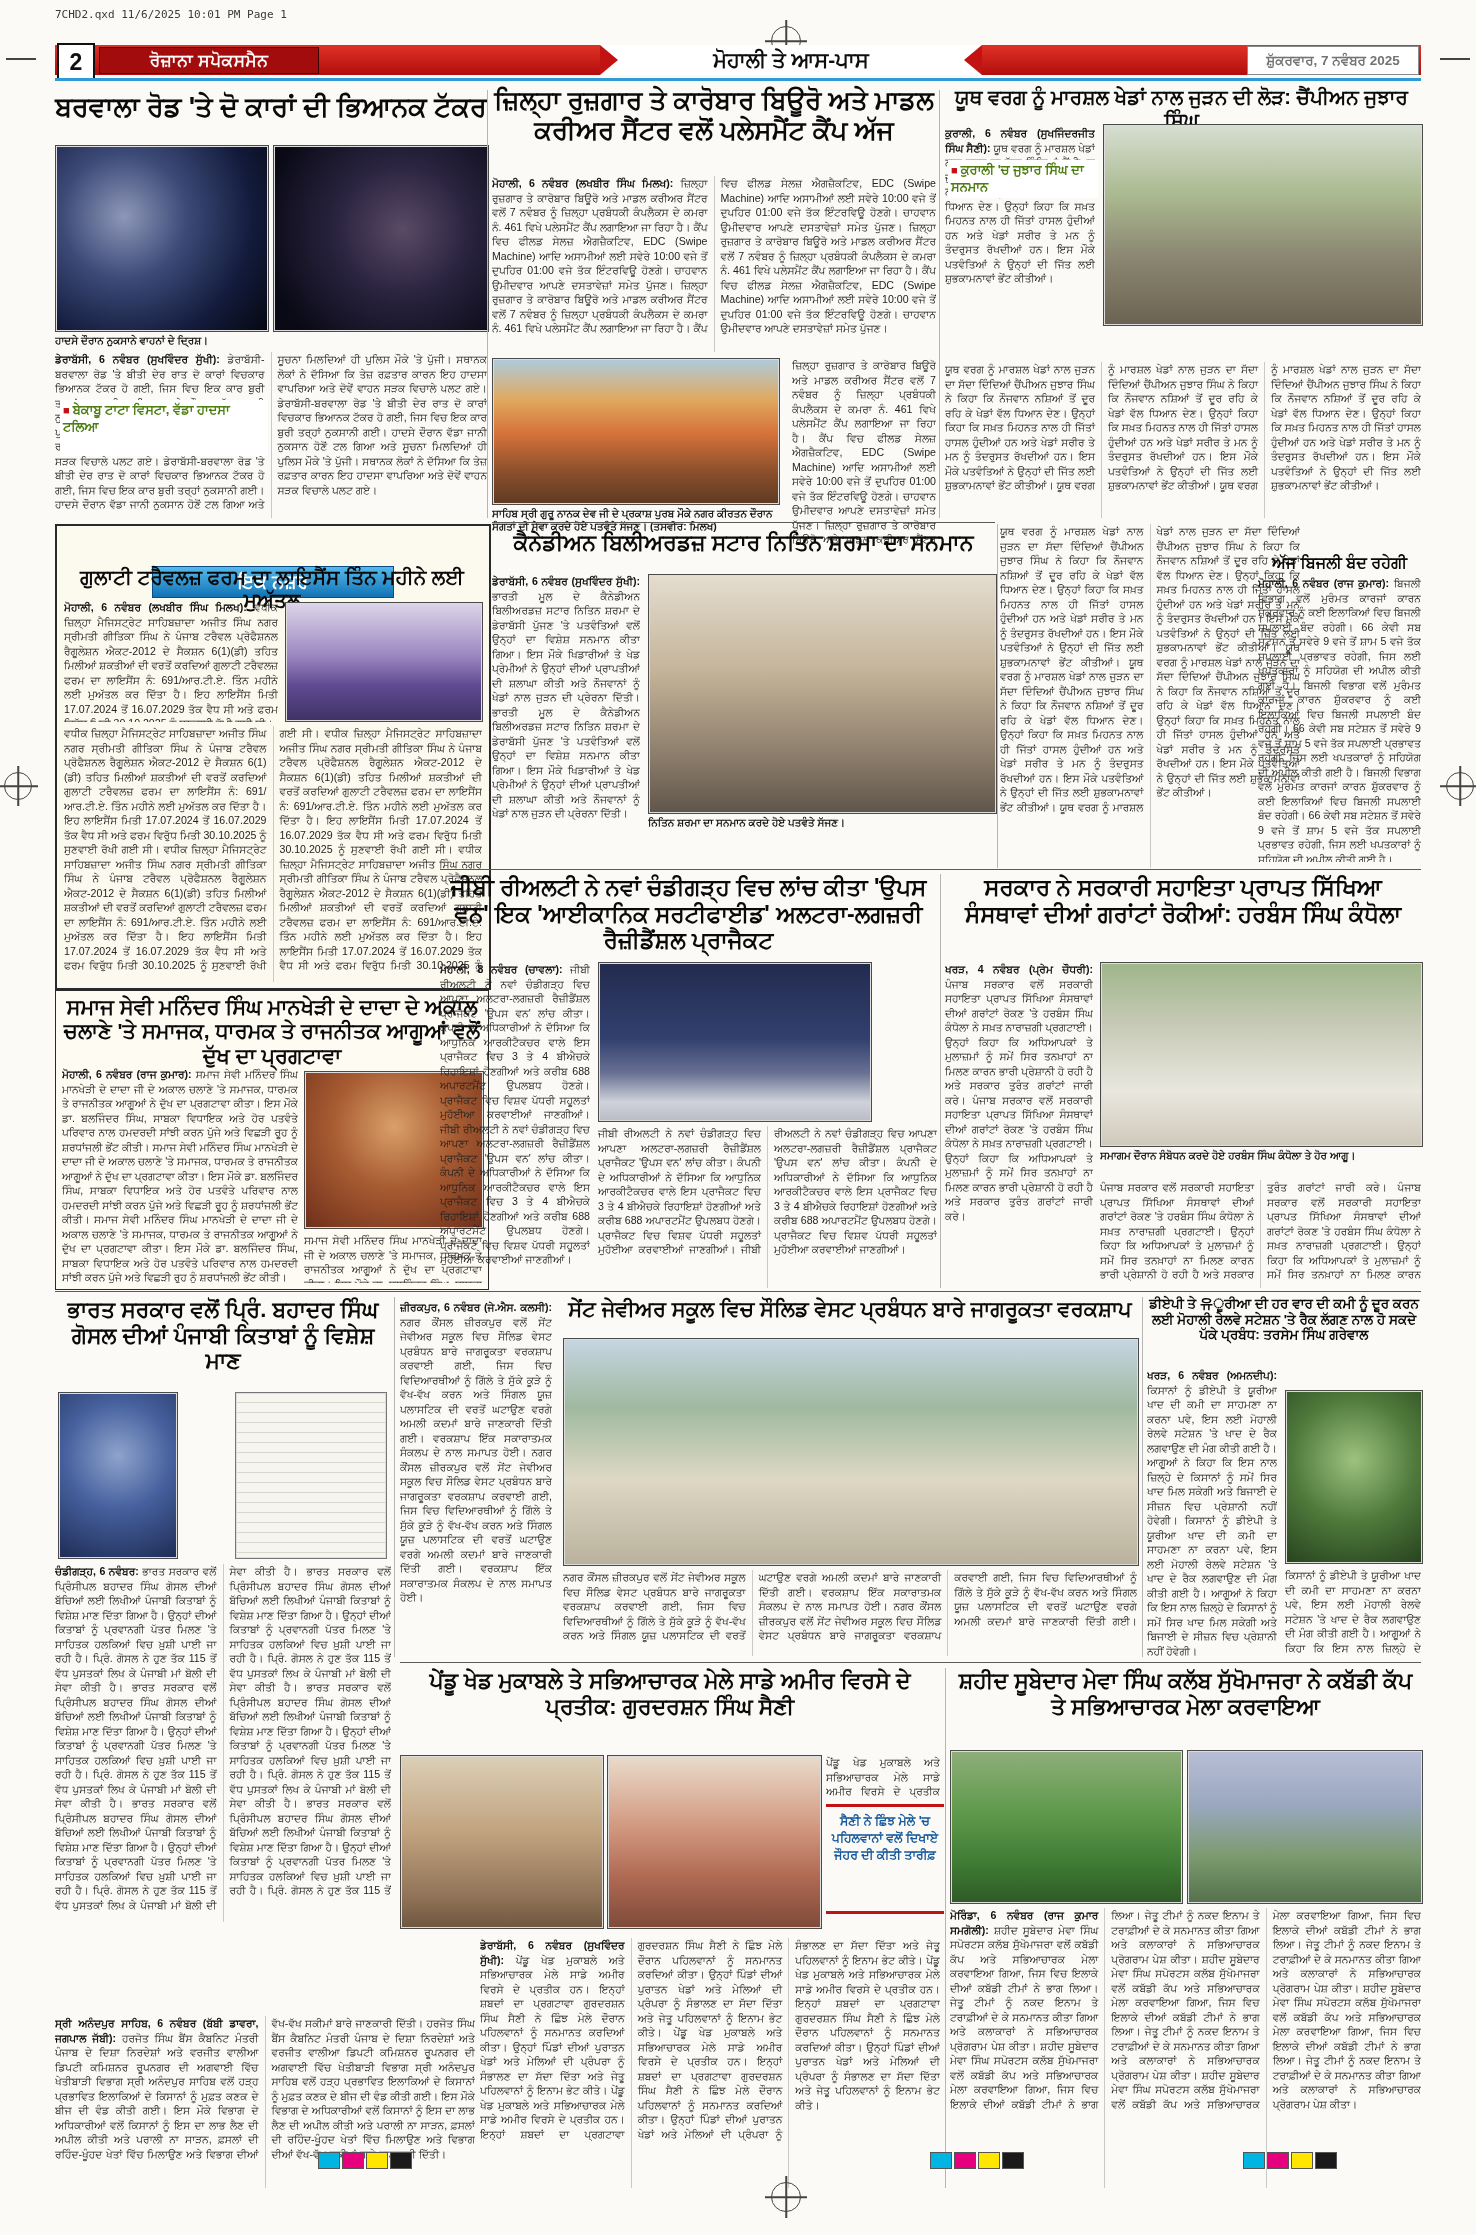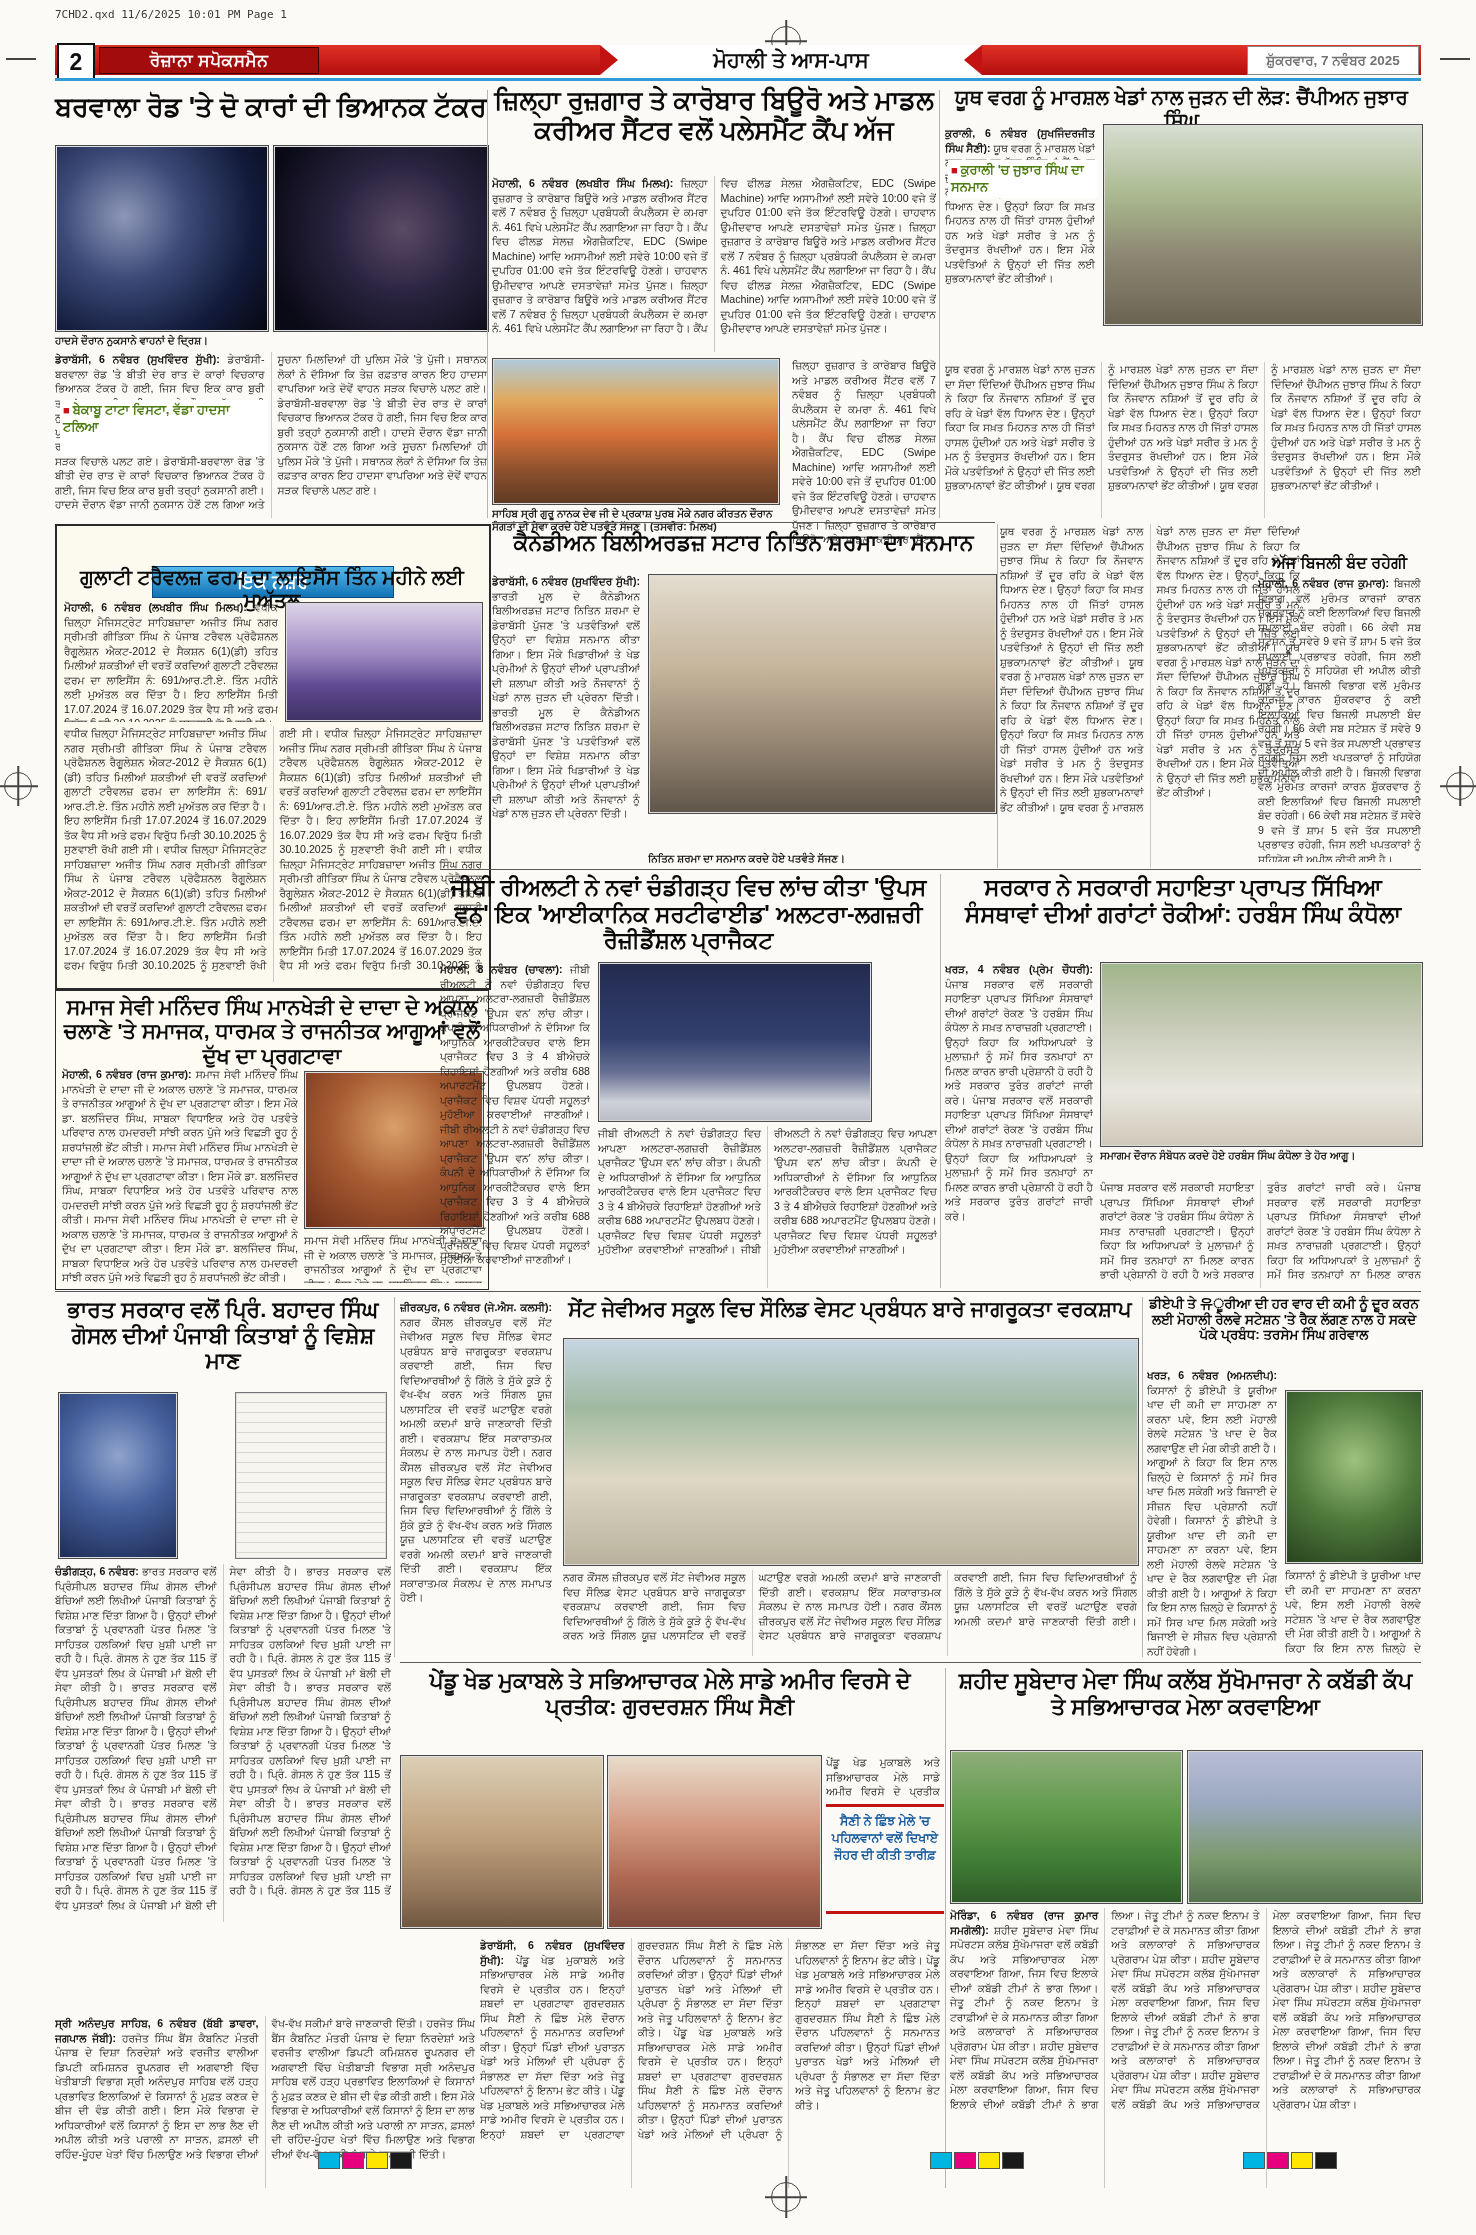--- a/index.html
+++ b/index.html
@@ -149,21 +149,21 @@
       <span>ਸਮਾਜ ਸੇਵੀ ਮਨਿੰਦਰ ਸਿੰਘ ਮਾਨਖੇੜੀ ਦੇ ਦਾਦਾ ਜੀ ਦੇ ਅਕਾਲ ਚਲਾਣੇ 'ਤੇ ਸਮਾਜਕ, ਧਾਰਮਕ ਤੇ ਰਾਜਨੀਤਕ ਆਗੂਆਂ ਨੇ ਦੁੱਖ ਦਾ ਪ੍ਰਗਟਾਵਾ ਕੀਤਾ। ਇਸ ਮੌਕੇ ਡਾ. ਬਲਜਿੰਦਰ ਸਿੰਘ, ਸਾਬਕਾ ਵਿਧਾਇਕ ਅਤੇ ਹੋਰ ਪਤਵੰਤੇ ਪਰਿਵਾਰ ਨਾਲ ਹਮਦਰਦੀ ਸਾਂਝੀ ਕਰਨ ਪੁੱਜੇ ਅਤੇ ਵਿਛੜੀ ਰੂਹ ਨੂੰ ਸ਼ਰਧਾਂਜਲੀ ਭੇਂਟ ਕੀਤੀ।</span>
     </div>
   </div>
 
   <div class="abs hl" style="left:492px;top:530px;width:503px;font-size:22px;">ਕੈਨੇਡੀਅਨ ਬਿਲੀਅਰਡਜ਼ ਸਟਾਰ ਨਿਤਿਨ ਸ਼ਰਮਾ ਦਾ ਸਨਮਾਨ</div>
   <div class="abs body-txt" style="left:492px;top:574px;width:148px;height:282px;">
     <b class="dl">ਡੇਰਾਬੱਸੀ, 6 ਨਵੰਬਰ (ਸੁਖਵਿੰਦਰ ਸੁੱਖੀ):</b>
     <span>ਭਾਰਤੀ ਮੂਲ ਦੇ ਕੈਨੇਡੀਅਨ ਬਿਲੀਅਰਡਜ਼ ਸਟਾਰ ਨਿਤਿਨ ਸ਼ਰਮਾ ਦੇ ਡੇਰਾਬੱਸੀ ਪੁੱਜਣ 'ਤੇ ਪਤਵੰਤਿਆਂ ਵਲੋਂ ਉਨ੍ਹਾਂ ਦਾ ਵਿਸ਼ੇਸ਼ ਸਨਮਾਨ ਕੀਤਾ ਗਿਆ। ਇਸ ਮੌਕੇ ਖਿਡਾਰੀਆਂ ਤੇ ਖੇਡ ਪ੍ਰੇਮੀਆਂ ਨੇ ਉਨ੍ਹਾਂ ਦੀਆਂ ਪ੍ਰਾਪਤੀਆਂ ਦੀ ਸ਼ਲਾਘਾ ਕੀਤੀ ਅਤੇ ਨੌਜਵਾਨਾਂ ਨੂੰ ਖੇਡਾਂ ਨਾਲ ਜੁੜਨ ਦੀ ਪ੍ਰੇਰਨਾ ਦਿੱਤੀ। ਭਾਰਤੀ ਮੂਲ ਦੇ ਕੈਨੇਡੀਅਨ ਬਿਲੀਅਰਡਜ਼ ਸਟਾਰ ਨਿਤਿਨ ਸ਼ਰਮਾ ਦੇ ਡੇਰਾਬੱਸੀ ਪੁੱਜਣ 'ਤੇ ਪਤਵੰਤਿਆਂ ਵਲੋਂ ਉਨ੍ਹਾਂ ਦਾ ਵਿਸ਼ੇਸ਼ ਸਨਮਾਨ ਕੀਤਾ ਗਿਆ। ਇਸ ਮੌਕੇ ਖਿਡਾਰੀਆਂ ਤੇ ਖੇਡ ਪ੍ਰੇਮੀਆਂ ਨੇ ਉਨ੍ਹਾਂ ਦੀਆਂ ਪ੍ਰਾਪਤੀਆਂ ਦੀ ਸ਼ਲਾਘਾ ਕੀਤੀ ਅਤੇ ਨੌਜਵਾਨਾਂ ਨੂੰ ਖੇਡਾਂ ਨਾਲ ਜੁੜਨ ਦੀ ਪ੍ਰੇਰਨਾ ਦਿੱਤੀ।</span>
   </div>
   <div class="abs ph ph-bill" style="left:648px;top:574px;width:347px;height:238px;"></div>
-  <div class="abs cap" style="left:648px;top:816px;width:347px;height:42px;margin-top:36px;">ਨਿਤਿਨ ਸ਼ਰਮਾ ਦਾ ਸਨਮਾਨ ਕਰਦੇ ਹੋਏ ਪਤਵੰਤੇ ਸੱਜਣ।</div>
+  <div class="abs cap" style="left:648px;top:816px;width:347px;height:42px;">ਨਿਤਿਨ ਸ਼ਰਮਾ ਦਾ ਸਨਮਾਨ ਕਰਦੇ ਹੋਏ ਪਤਵੰਤੇ ਸੱਜਣ।</div>
 
   <div class="abs body-txt cols-2" style="left:1000px;top:524px;width:300px;height:344px;">
     <span>ਯੂਥ ਵਰਗ ਨੂੰ ਮਾਰਸ਼ਲ ਖੇਡਾਂ ਨਾਲ ਜੁੜਨ ਦਾ ਸੱਦਾ ਦਿੰਦਿਆਂ ਚੈਂਪੀਅਨ ਜੁਝਾਰ ਸਿੰਘ ਨੇ ਕਿਹਾ ਕਿ ਨੌਜਵਾਨ ਨਸ਼ਿਆਂ ਤੋਂ ਦੂਰ ਰਹਿ ਕੇ ਖੇਡਾਂ ਵੱਲ ਧਿਆਨ ਦੇਣ। ਉਨ੍ਹਾਂ ਕਿਹਾ ਕਿ ਸਖ਼ਤ ਮਿਹਨਤ ਨਾਲ ਹੀ ਜਿੱਤਾਂ ਹਾਸਲ ਹੁੰਦੀਆਂ ਹਨ ਅਤੇ ਖੇਡਾਂ ਸਰੀਰ ਤੇ ਮਨ ਨੂੰ ਤੰਦਰੁਸਤ ਰੱਖਦੀਆਂ ਹਨ। ਇਸ ਮੌਕੇ ਪਤਵੰਤਿਆਂ ਨੇ ਉਨ੍ਹਾਂ ਦੀ ਜਿੱਤ ਲਈ ਸ਼ੁਭਕਾਮਨਾਵਾਂ ਭੇਂਟ ਕੀਤੀਆਂ। ਯੂਥ ਵਰਗ ਨੂੰ ਮਾਰਸ਼ਲ ਖੇਡਾਂ ਨਾਲ ਜੁੜਨ ਦਾ ਸੱਦਾ ਦਿੰਦਿਆਂ ਚੈਂਪੀਅਨ ਜੁਝਾਰ ਸਿੰਘ ਨੇ ਕਿਹਾ ਕਿ ਨੌਜਵਾਨ ਨਸ਼ਿਆਂ ਤੋਂ ਦੂਰ ਰਹਿ ਕੇ ਖੇਡਾਂ ਵੱਲ ਧਿਆਨ ਦੇਣ। ਉਨ੍ਹਾਂ ਕਿਹਾ ਕਿ ਸਖ਼ਤ ਮਿਹਨਤ ਨਾਲ ਹੀ ਜਿੱਤਾਂ ਹਾਸਲ ਹੁੰਦੀਆਂ ਹਨ ਅਤੇ ਖੇਡਾਂ ਸਰੀਰ ਤੇ ਮਨ ਨੂੰ ਤੰਦਰੁਸਤ ਰੱਖਦੀਆਂ ਹਨ। ਇਸ ਮੌਕੇ ਪਤਵੰਤਿਆਂ ਨੇ ਉਨ੍ਹਾਂ ਦੀ ਜਿੱਤ ਲਈ ਸ਼ੁਭਕਾਮਨਾਵਾਂ ਭੇਂਟ ਕੀਤੀਆਂ। ਯੂਥ ਵਰਗ ਨੂੰ ਮਾਰਸ਼ਲ ਖੇਡਾਂ ਨਾਲ ਜੁੜਨ ਦਾ ਸੱਦਾ ਦਿੰਦਿਆਂ ਚੈਂਪੀਅਨ ਜੁਝਾਰ ਸਿੰਘ ਨੇ ਕਿਹਾ ਕਿ ਨੌਜਵਾਨ ਨਸ਼ਿਆਂ ਤੋਂ ਦੂਰ ਰਹਿ ਕੇ ਖੇਡਾਂ ਵੱਲ ਧਿਆਨ ਦੇਣ। ਉਨ੍ਹਾਂ ਕਿਹਾ ਕਿ ਸਖ਼ਤ ਮਿਹਨਤ ਨਾਲ ਹੀ ਜਿੱਤਾਂ ਹਾਸਲ ਹੁੰਦੀਆਂ ਹਨ ਅਤੇ ਖੇਡਾਂ ਸਰੀਰ ਤੇ ਮਨ ਨੂੰ ਤੰਦਰੁਸਤ ਰੱਖਦੀਆਂ ਹਨ। ਇਸ ਮੌਕੇ ਪਤਵੰਤਿਆਂ ਨੇ ਉਨ੍ਹਾਂ ਦੀ ਜਿੱਤ ਲਈ ਸ਼ੁਭਕਾਮਨਾਵਾਂ ਭੇਂਟ ਕੀਤੀਆਂ। ਯੂਥ ਵਰਗ ਨੂੰ ਮਾਰਸ਼ਲ ਖੇਡਾਂ ਨਾਲ ਜੁੜਨ ਦਾ ਸੱਦਾ ਦਿੰਦਿਆਂ ਚੈਂਪੀਅਨ ਜੁਝਾਰ ਸਿੰਘ ਨੇ ਕਿਹਾ ਕਿ ਨੌਜਵਾਨ ਨਸ਼ਿਆਂ ਤੋਂ ਦੂਰ ਰਹਿ ਕੇ ਖੇਡਾਂ ਵੱਲ ਧਿਆਨ ਦੇਣ। ਉਨ੍ਹਾਂ ਕਿਹਾ ਕਿ ਸਖ਼ਤ ਮਿਹਨਤ ਨਾਲ ਹੀ ਜਿੱਤਾਂ ਹਾਸਲ ਹੁੰਦੀਆਂ ਹਨ ਅਤੇ ਖੇਡਾਂ ਸਰੀਰ ਤੇ ਮਨ ਨੂੰ ਤੰਦਰੁਸਤ ਰੱਖਦੀਆਂ ਹਨ। ਇਸ ਮੌਕੇ ਪਤਵੰਤਿਆਂ ਨੇ ਉਨ੍ਹਾਂ ਦੀ ਜਿੱਤ ਲਈ ਸ਼ੁਭਕਾਮਨਾਵਾਂ ਭੇਂਟ ਕੀਤੀਆਂ।</span>
   </div>
   <div class="abs" style="left:1258px;top:524px;width:163px;height:344px;">
     <div class="subhl" style="margin-top:30px;">ਅੱਜ ਬਿਜਲੀ ਬੰਦ ਰਹੇਗੀ</div>
     <div class="body-txt" style="height:286px;margin-top:4px;">
       <b class="dl">ਮੋਹਾਲੀ, 6 ਨਵੰਬਰ (ਰਾਜ ਕੁਮਾਰ):</b>
       <span>ਬਿਜਲੀ ਵਿਭਾਗ ਵਲੋਂ ਮੁਰੰਮਤ ਕਾਰਜਾਂ ਕਾਰਨ ਸ਼ੁੱਕਰਵਾਰ ਨੂੰ ਕਈ ਇਲਾਕਿਆਂ ਵਿਚ ਬਿਜਲੀ ਸਪਲਾਈ ਬੰਦ ਰਹੇਗੀ। 66 ਕੇਵੀ ਸਬ ਸਟੇਸ਼ਨ ਤੋਂ ਸਵੇਰੇ 9 ਵਜੇ ਤੋਂ ਸ਼ਾਮ 5 ਵਜੇ ਤੱਕ ਸਪਲਾਈ ਪ੍ਰਭਾਵਤ ਰਹੇਗੀ, ਜਿਸ ਲਈ ਖਪਤਕਾਰਾਂ ਨੂੰ ਸਹਿਯੋਗ ਦੀ ਅਪੀਲ ਕੀਤੀ ਗਈ ਹੈ। ਬਿਜਲੀ ਵਿਭਾਗ ਵਲੋਂ ਮੁਰੰਮਤ ਕਾਰਜਾਂ ਕਾਰਨ ਸ਼ੁੱਕਰਵਾਰ ਨੂੰ ਕਈ ਇਲਾਕਿਆਂ ਵਿਚ ਬਿਜਲੀ ਸਪਲਾਈ ਬੰਦ ਰਹੇਗੀ। 66 ਕੇਵੀ ਸਬ ਸਟੇਸ਼ਨ ਤੋਂ ਸਵੇਰੇ 9 ਵਜੇ ਤੋਂ ਸ਼ਾਮ 5 ਵਜੇ ਤੱਕ ਸਪਲਾਈ ਪ੍ਰਭਾਵਤ ਰਹੇਗੀ, ਜਿਸ ਲਈ ਖਪਤਕਾਰਾਂ ਨੂੰ ਸਹਿਯੋਗ ਦੀ ਅਪੀਲ ਕੀਤੀ ਗਈ ਹੈ। ਬਿਜਲੀ ਵਿਭਾਗ ਵਲੋਂ ਮੁਰੰਮਤ ਕਾਰਜਾਂ ਕਾਰਨ ਸ਼ੁੱਕਰਵਾਰ ਨੂੰ ਕਈ ਇਲਾਕਿਆਂ ਵਿਚ ਬਿਜਲੀ ਸਪਲਾਈ ਬੰਦ ਰਹੇਗੀ। 66 ਕੇਵੀ ਸਬ ਸਟੇਸ਼ਨ ਤੋਂ ਸਵੇਰੇ 9 ਵਜੇ ਤੋਂ ਸ਼ਾਮ 5 ਵਜੇ ਤੱਕ ਸਪਲਾਈ ਪ੍ਰਭਾਵਤ ਰਹੇਗੀ, ਜਿਸ ਲਈ ਖਪਤਕਾਰਾਂ ਨੂੰ ਸਹਿਯੋਗ ਦੀ ਅਪੀਲ ਕੀਤੀ ਗਈ ਹੈ।</span>
     </div>

